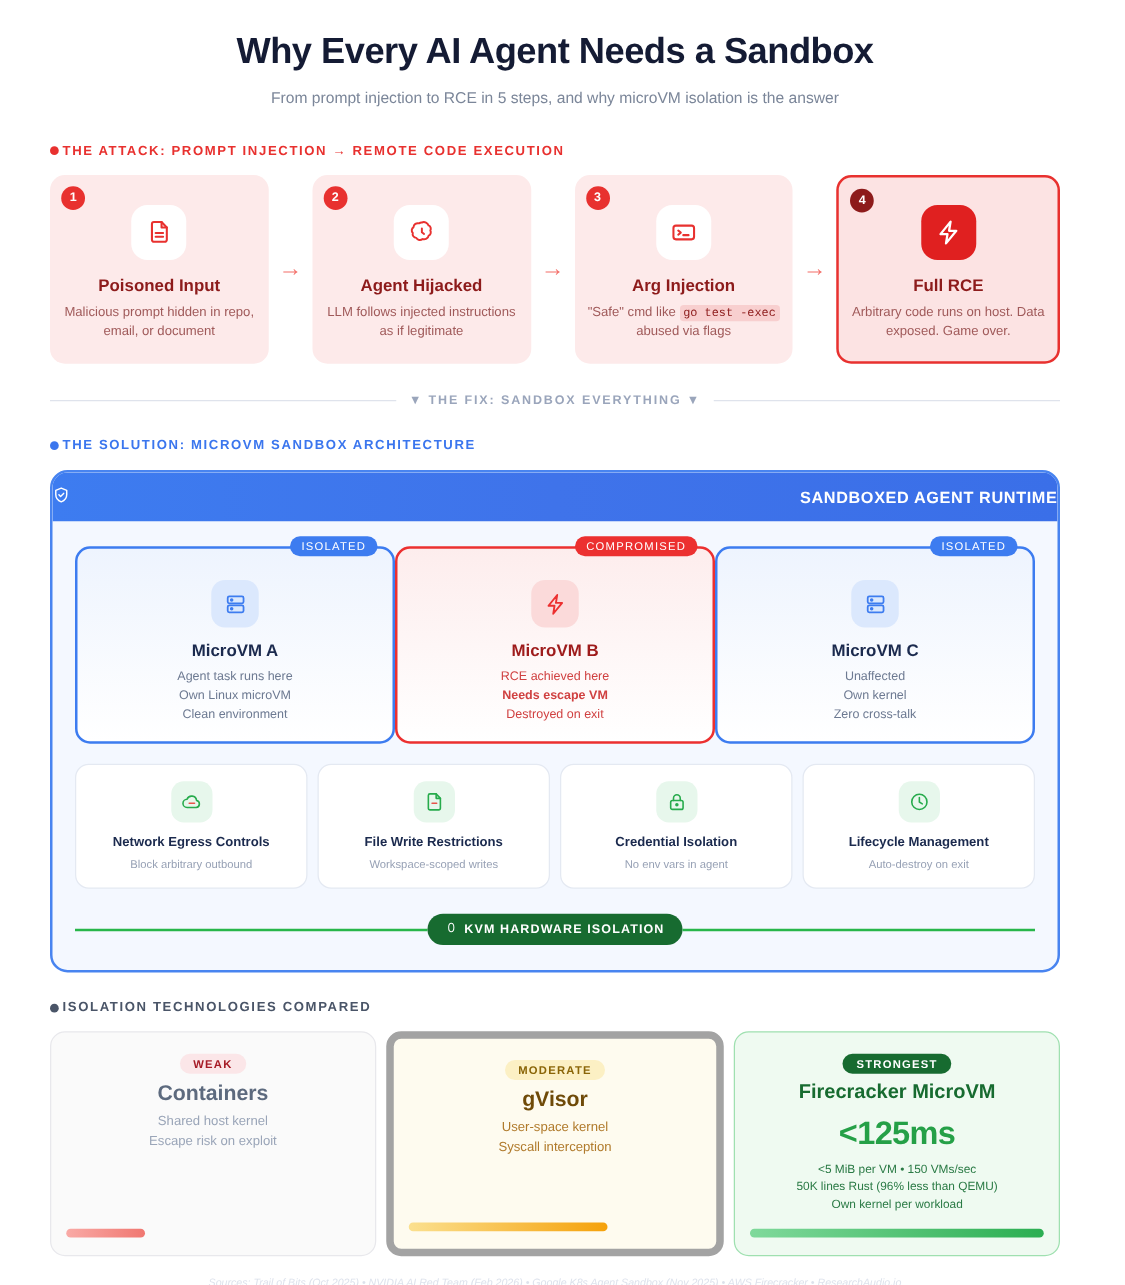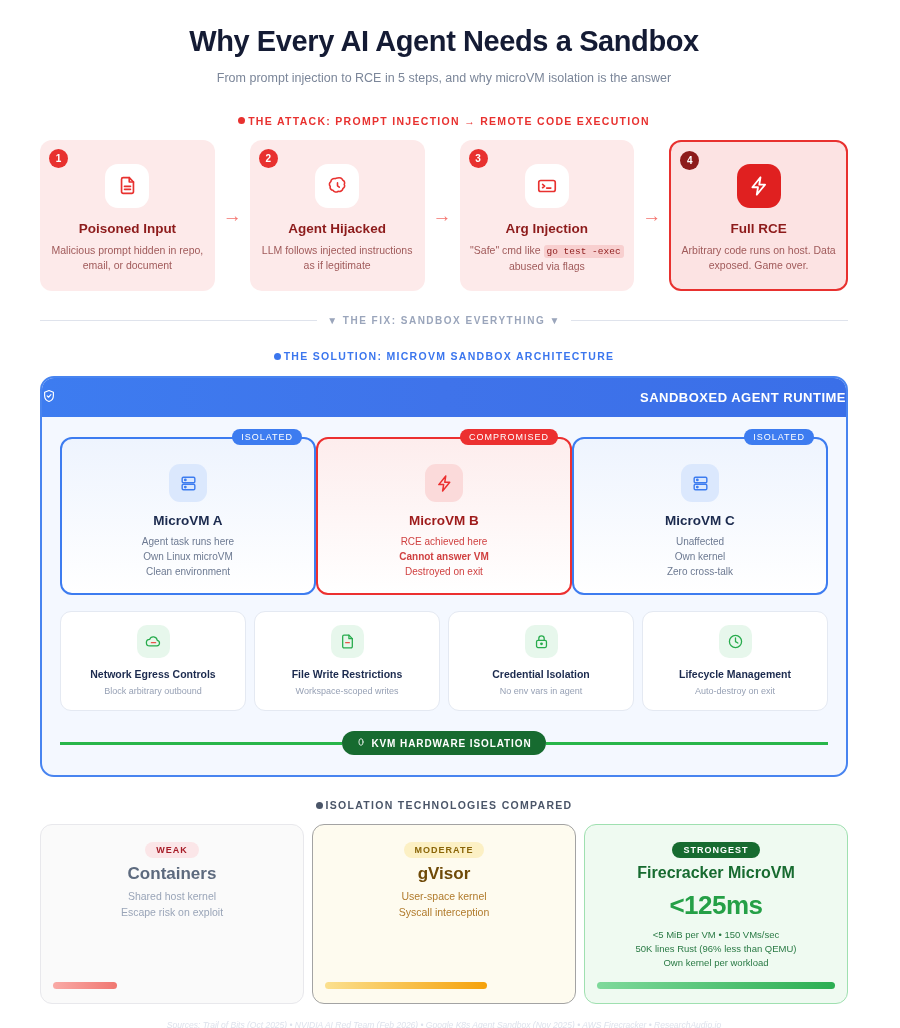--- a/index.html
+++ b/index.html
@@ -35,21 +35,20 @@
   }
 
   
   .eyebrow {
     display: flex;
     align-items: center;
     font-size: 10.5px;
     font-weight: 700;
     letter-spacing: 1.3px;
     text-transform: uppercase;
-    justify-content: center;
   }
   .eyebrow .dot {
     width: 7px; height: 7px; border-radius: 50%;
     margin-right: 3px;
     flex: 0 0 auto;
   }
   .eyebrow.attack { color: #e8312f; margin-top: 30px; }
   .eyebrow.attack .dot { background: #e8312f; }
   .eyebrow.solution { color: #3b76ee; margin-top: 24px; }
   .eyebrow.solution .dot { background: #3b76ee; }
@@ -279,21 +278,21 @@
     flex: 1 1 0;
     border-radius: 12px;
     padding: 17px 12px 14px;
     text-align: center;
     min-height: 162px;
     position: relative;
     display: flex;
     flex-direction: column;
   }
   .cmp.weak { background: #fafafa; border: 1px solid #e8e8ec; }
-  .cmp.mod  { background: #fefbef; border: 1px solid #a3a3a3; }
+  .cmp.mod  { background: #fefbef; border: 6px solid #a3a3a3; }
   .cmp.best { background: #effaf1; border: 1px solid #9fe0b0; }
   .cmp-badge {
     display: inline-block;
     align-self: center;
     font-size: 9px;
     font-weight: 700;
     letter-spacing: 1px;
     padding: 3px 11px;
     border-radius: 9px;
     margin-bottom: 6px;
@@ -455,21 +454,21 @@
 
         <div class="vm bad">
           <div class="vm-badge">COMPROMISED</div>
           <div class="vm-icon">
             <svg width="19" height="19" viewBox="0 0 24 24" fill="none" stroke="#ec3030" stroke-width="1.9" stroke-linecap="round" stroke-linejoin="round">
               <path d="M13.6 2.5 4.8 13.4h6.1l-1.3 8.1 9-11h-6.3z"></path>
             </svg>
           </div>
           <div class="vm-title">MicroVM B</div>
           <div class="vm-line">RCE achieved here</div>
-          <div class="vm-line strong">Cannot answer VM</div>
+          <div class="vm-line strong">Needs escape VM</div>
           <div class="vm-line">Destroyed on exit</div>
         </div>
 
         <div class="vm ok">
           <div class="vm-badge">ISOLATED</div>
           <div class="vm-icon">
             <svg width="19" height="19" viewBox="0 0 24 24" fill="none" stroke="#3d7cf0" stroke-width="1.8" stroke-linecap="round" stroke-linejoin="round">
               <rect x="4" y="4" width="16" height="7" rx="1.6"></rect>
                 <rect x="4" y="13" width="16" height="7" rx="1.6"></rect>
               <circle cx="8" cy="7.5" r="0.9" fill="#3d7cf0"></circle>

